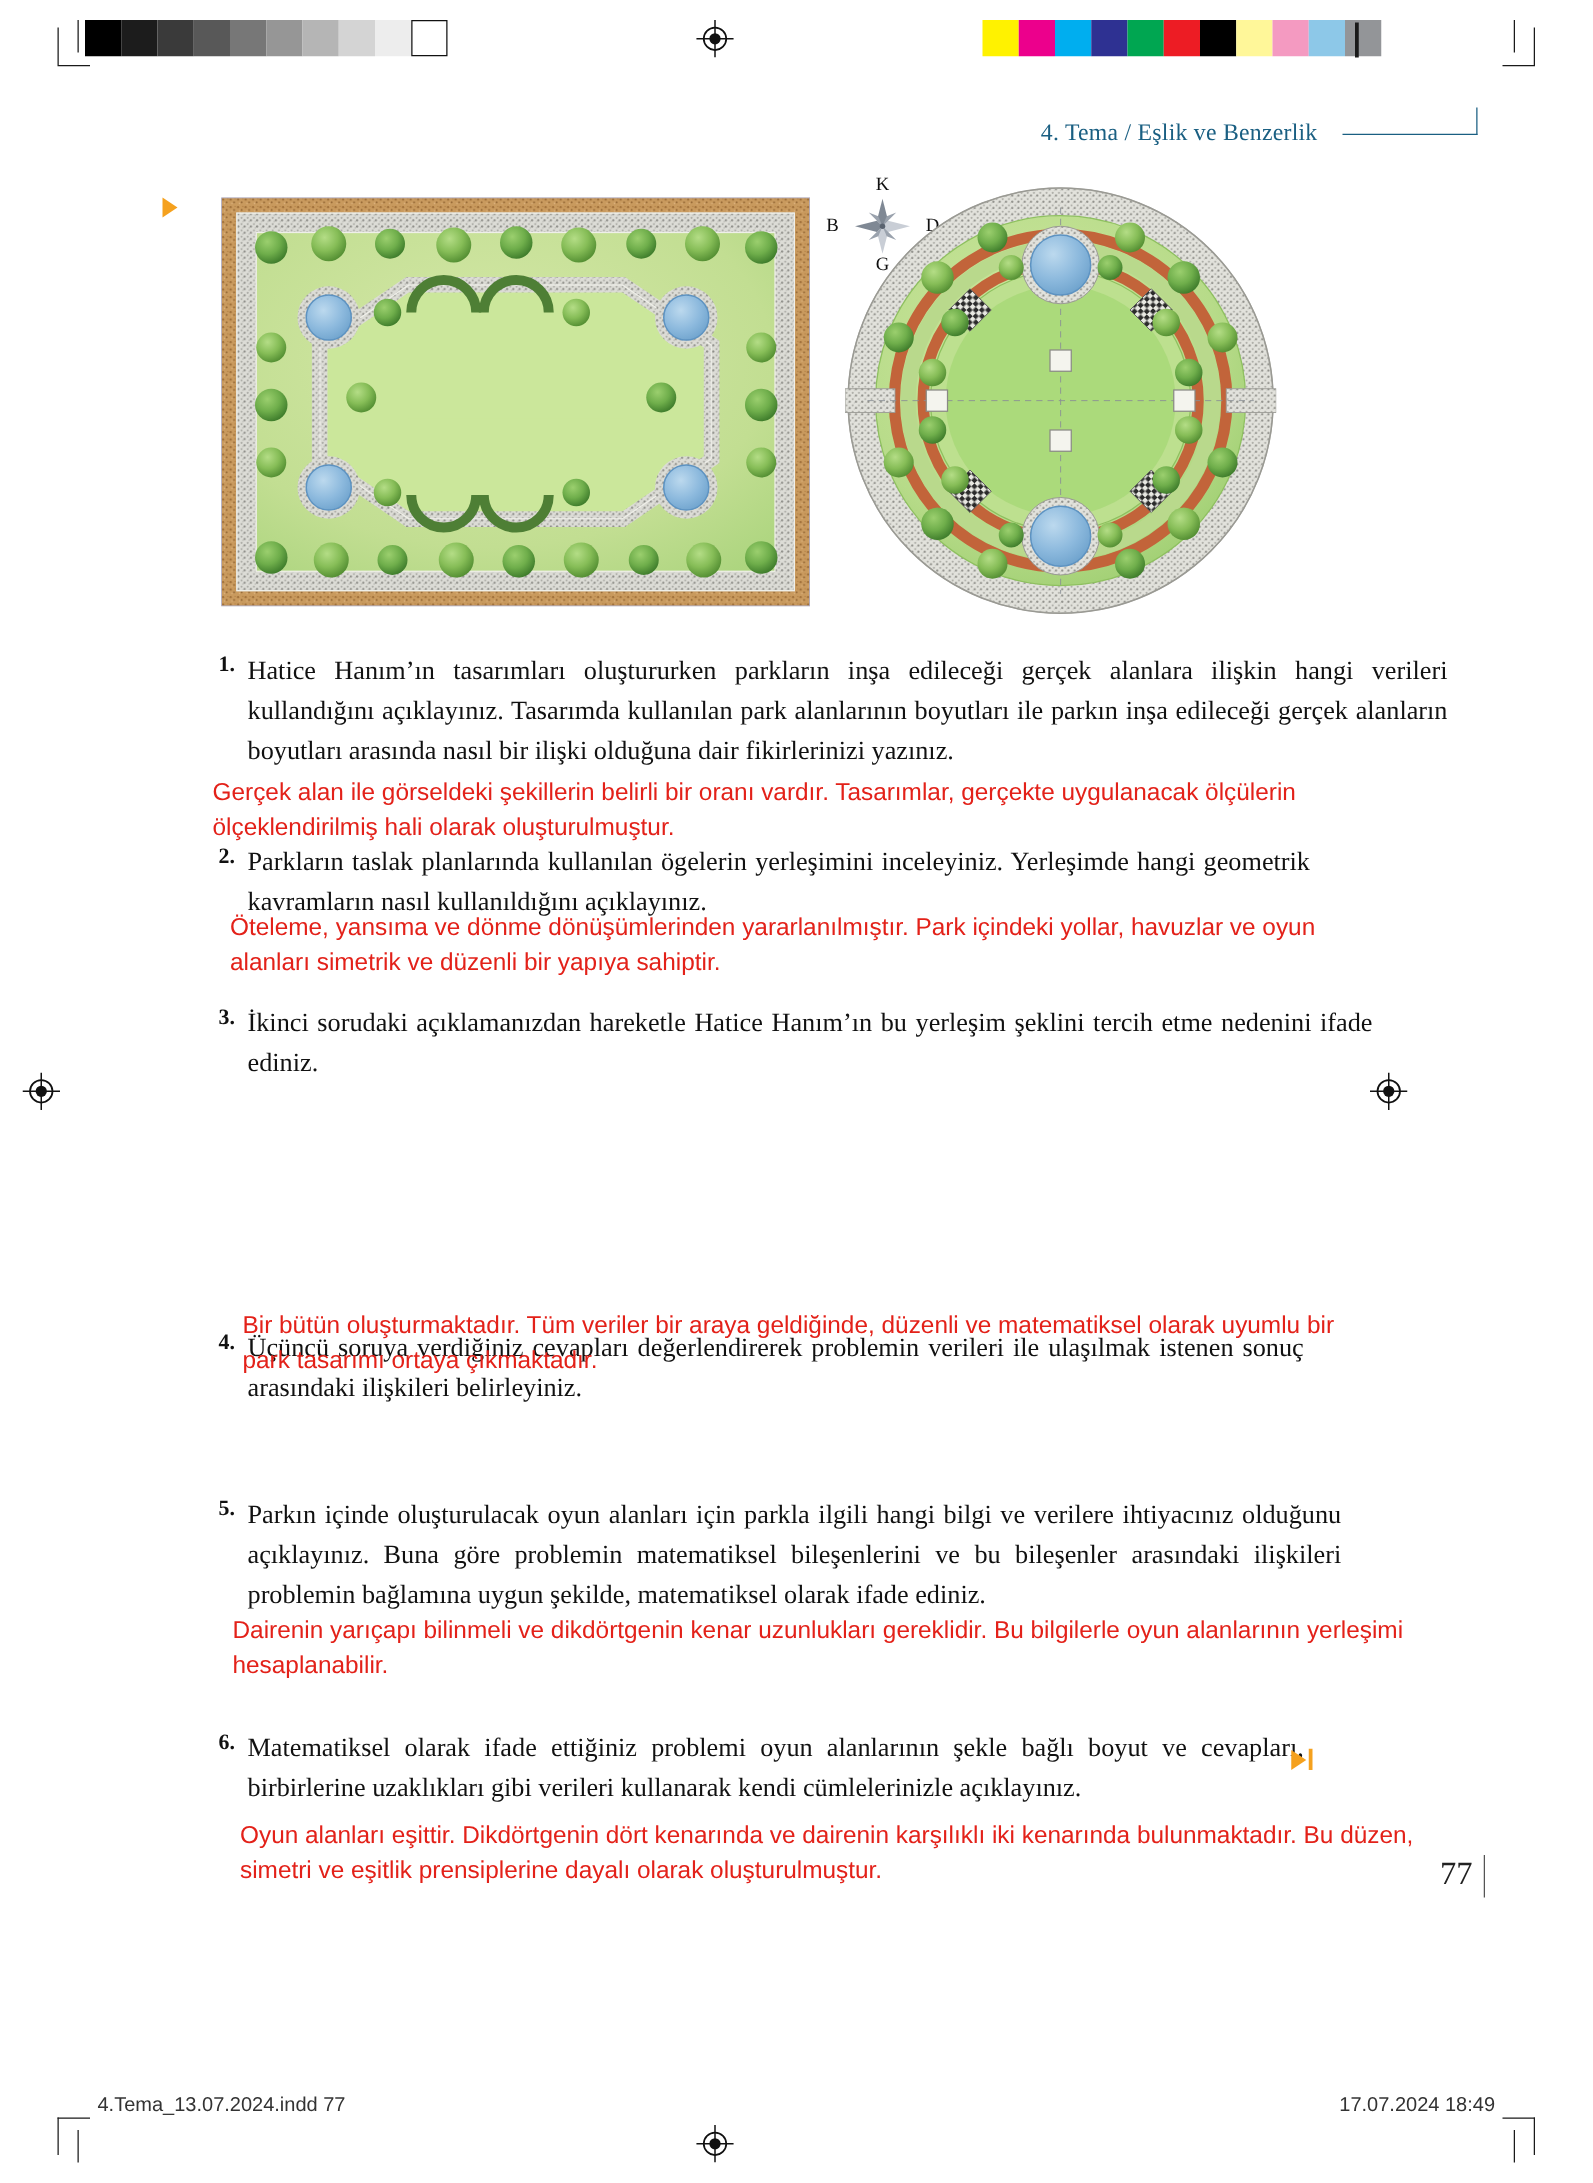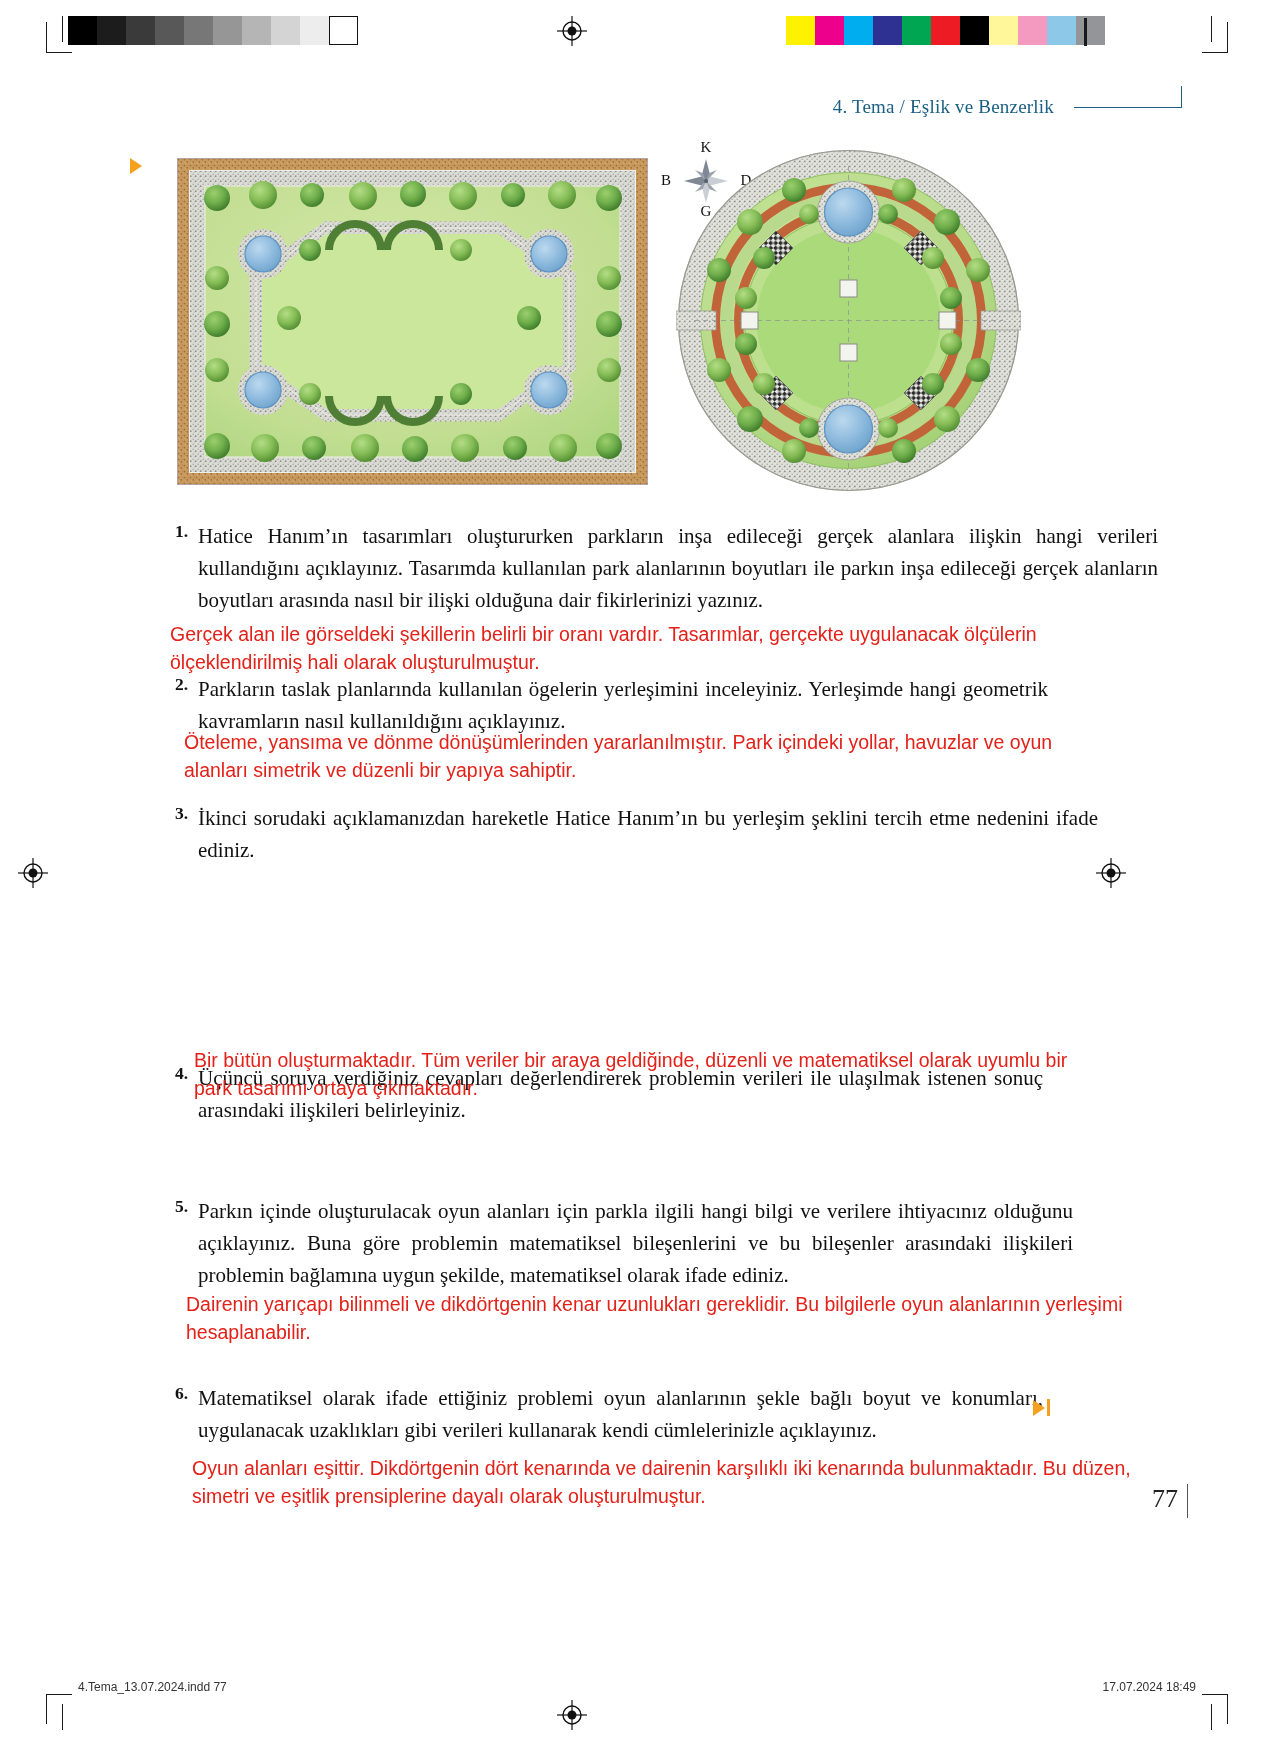--- a/index.html
+++ b/index.html
@@ -66,21 +66,21 @@
   .pgnum{
     position:absolute;right:96px;bottom:232px;
     font-family:"Liberation Serif", serif;font-size:26px;color:#222;
   }
   .pgnum-rule{position:absolute;right:86px;bottom:228px;width:1px;height:34px;background:#555;}
 
   .endmark{position:absolute;right:224px;bottom:330px;display:flex;align-items:center;gap:2px;}
 
   .colo{
     position:absolute;bottom:52px;
-    font-family:"Liberation Sans", sans-serif;font-size:12px;color:#333;white-space:nowrap;
+    font-family:"Liberation Sans", sans-serif;font-size:16px;color:#333;white-space:nowrap;
   }
 </style>
 </head>
 <body>
 
 <div class="page">
 
   <div class="crop" style="left:46px;top:52px;width:26px;height:1px;"></div>
   <div class="crop" style="left:62px;top:16px;width:1px;height:26px;"></div>
   <div class="crop" style="left:1202px;top:52px;width:26px;height:1px;"></div>
@@ -432,21 +432,21 @@
   <div class="ans" style="left:194px;top:1047px;width:890px;">Bir bütün oluşturmaktadır. Tüm veriler bir araya geldiğinde, düzenli ve matematiksel olarak uyumlu bir park tasarımı ortaya çıkmaktadır.</div>
 
   <div class="qrow" style="left:158px;top:1196px;width:1000px;">
     <div class="qnum">5.</div>
     <div class="qtext" style="width:875px;">Parkın içinde oluşturulacak oyun alanları için parkla ilgili hangi bilgi ve verilere ihtiyacınız olduğunu açıklayınız. Buna göre problemin matematiksel bileşenlerini ve bu bileşenler arasındaki ilişkileri problemin bağlamına uygun şekilde, matematiksel olarak ifade ediniz.</div>
   </div>
   <div class="ans" style="left:186px;top:1291px;width:945px;">Dairenin yarıçapı bilinmeli ve dikdörtgenin kenar uzunlukları gereklidir. Bu bilgilerle oyun alanlarının yerleşimi hesaplanabilir.</div>
 
   <div class="qrow" style="left:158px;top:1383px;width:1000px;">
     <div class="qnum">6.</div>
-    <div class="qtext" style="width:845px;">Matematiksel olarak ifade ettiğiniz problemi oyun alanlarının şekle bağlı boyut ve konumları, uygulanacak uzaklıkları gibi verileri kullanarak kendi cümlelerinizle açıklayınız.</div>
+    <div class="qtext" style="width:845px;">Matematiksel olarak ifade ettiğiniz problemi oyun alanlarının şekle bağlı boyut ve cevapları, birbirlerine uzaklıkları gibi verileri kullanarak kendi cümlelerinizle açıklayınız.</div>
   </div>
   <div class="ans" style="left:192px;top:1455px;width:960px;">Oyun alanları eşittir. Dikdörtgenin dört kenarında ve dairenin karşılıklı iki kenarında bulunmaktadır. Bu düzen, simetri ve eşitlik prensiplerine dayalı olarak oluşturulmuştur.</div>
 
   <div class="endmark">
     <div class="tri" style="position:relative;left:0;top:0;"></div>
     <div class="tri-bar" style="position:relative;"></div>
   </div>
 
   <div class="pgnum">77</div>
   <div class="pgnum-rule"></div>

